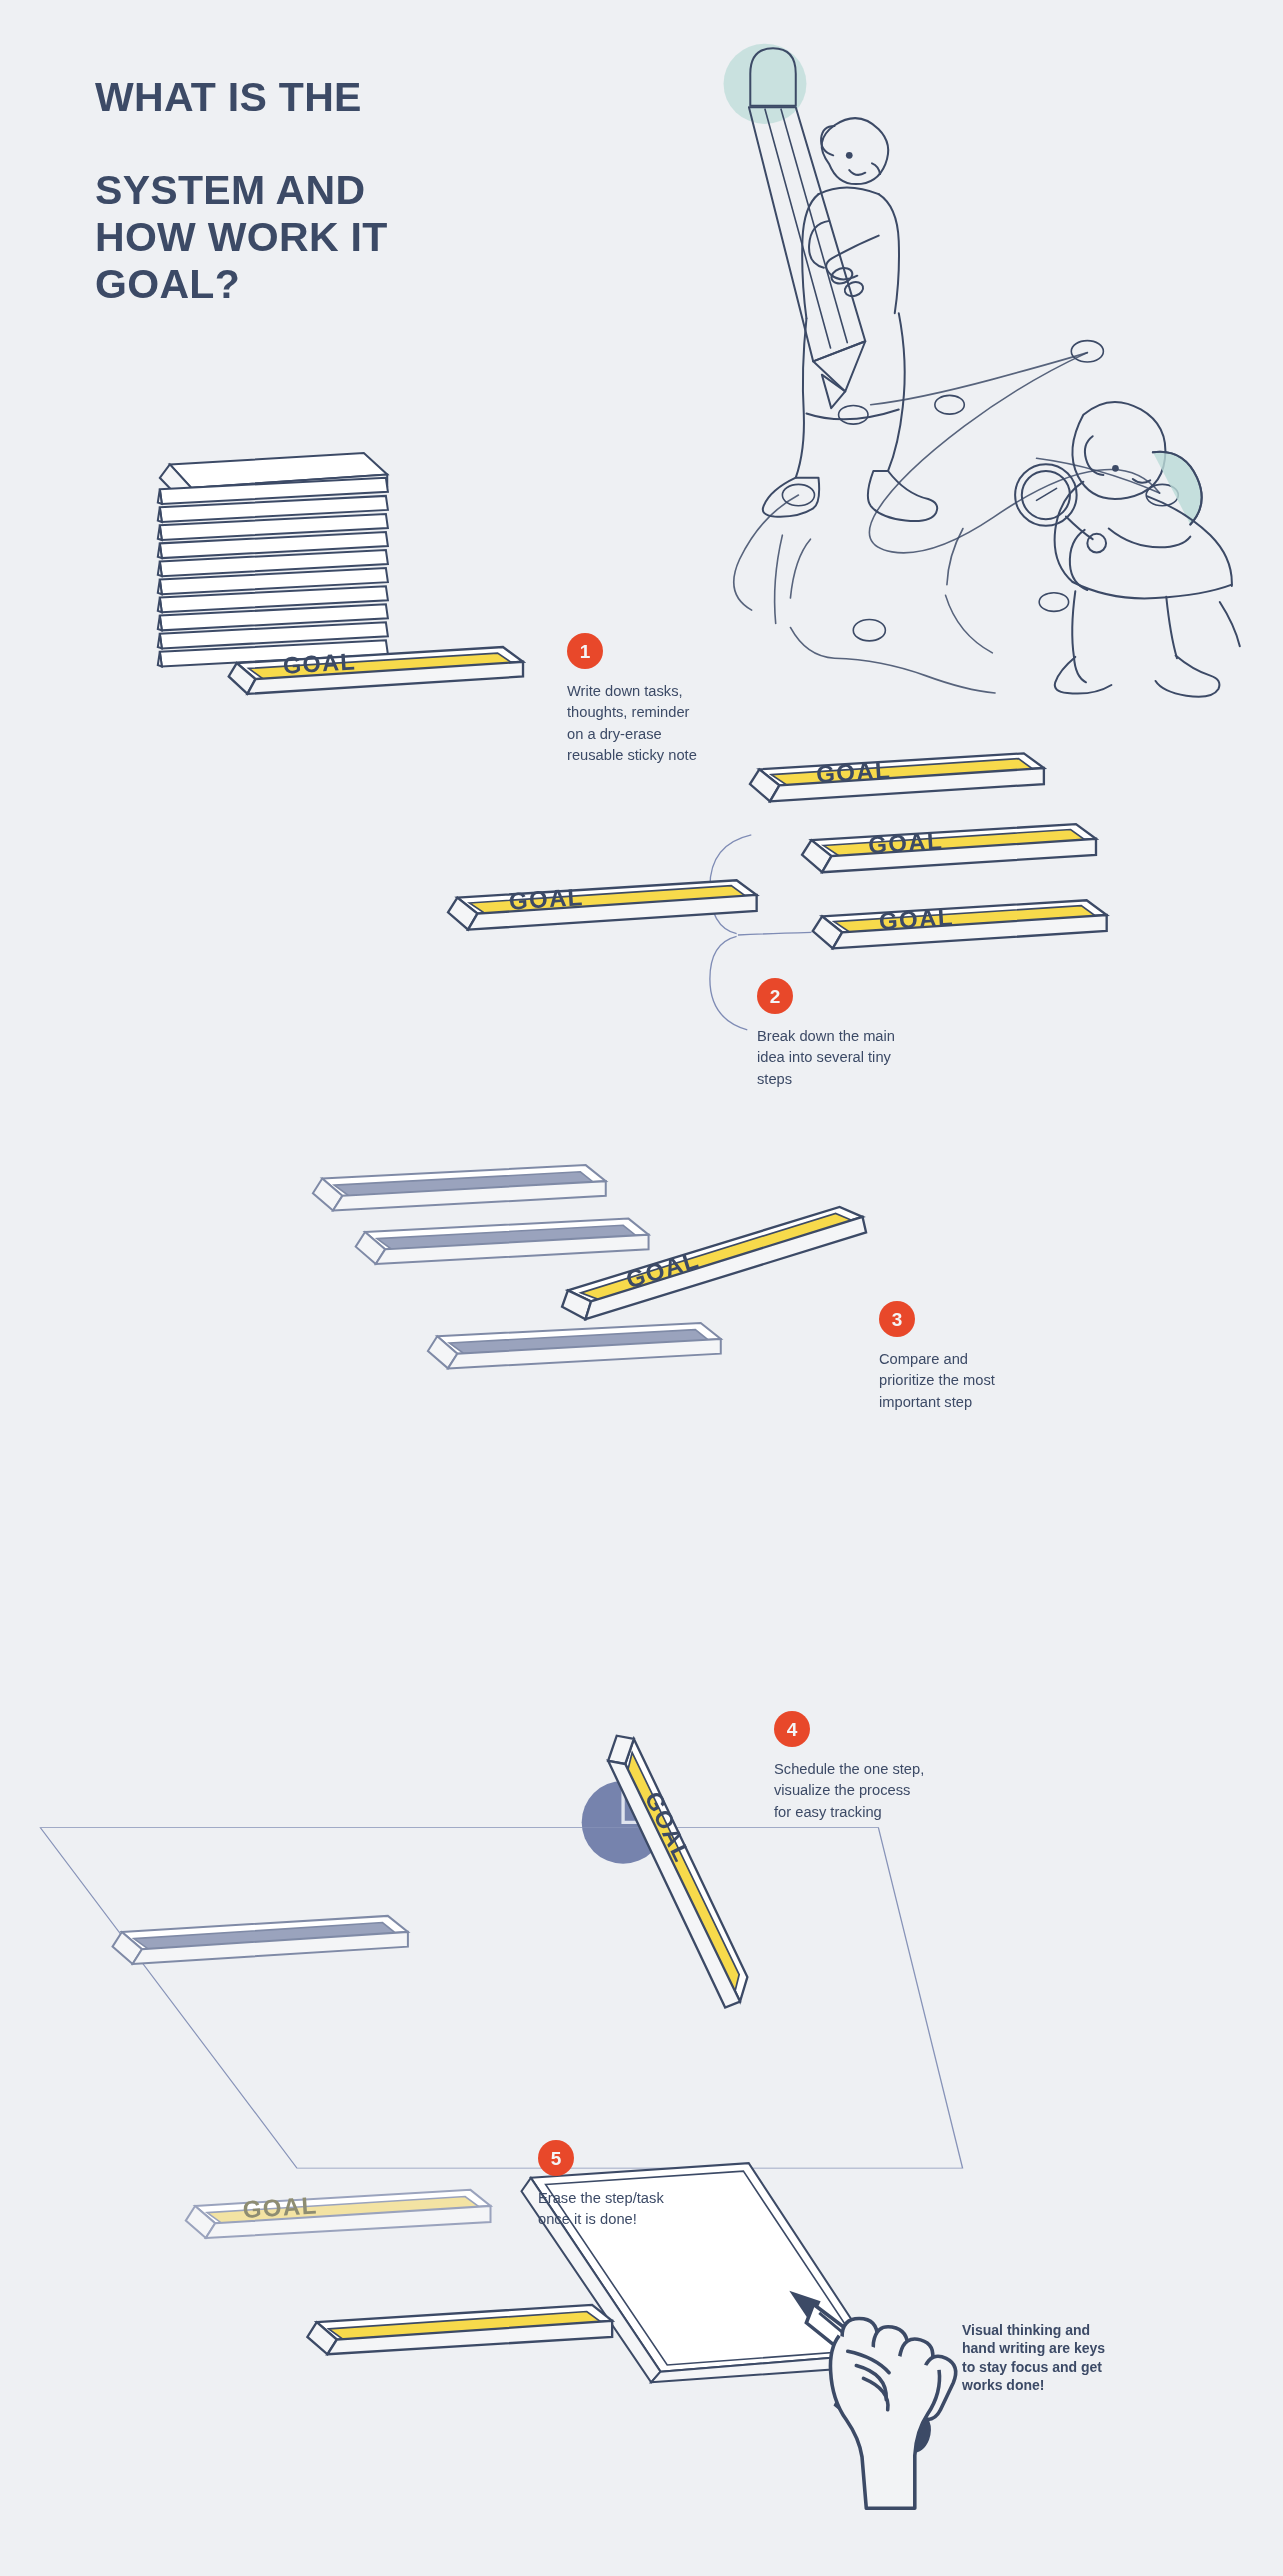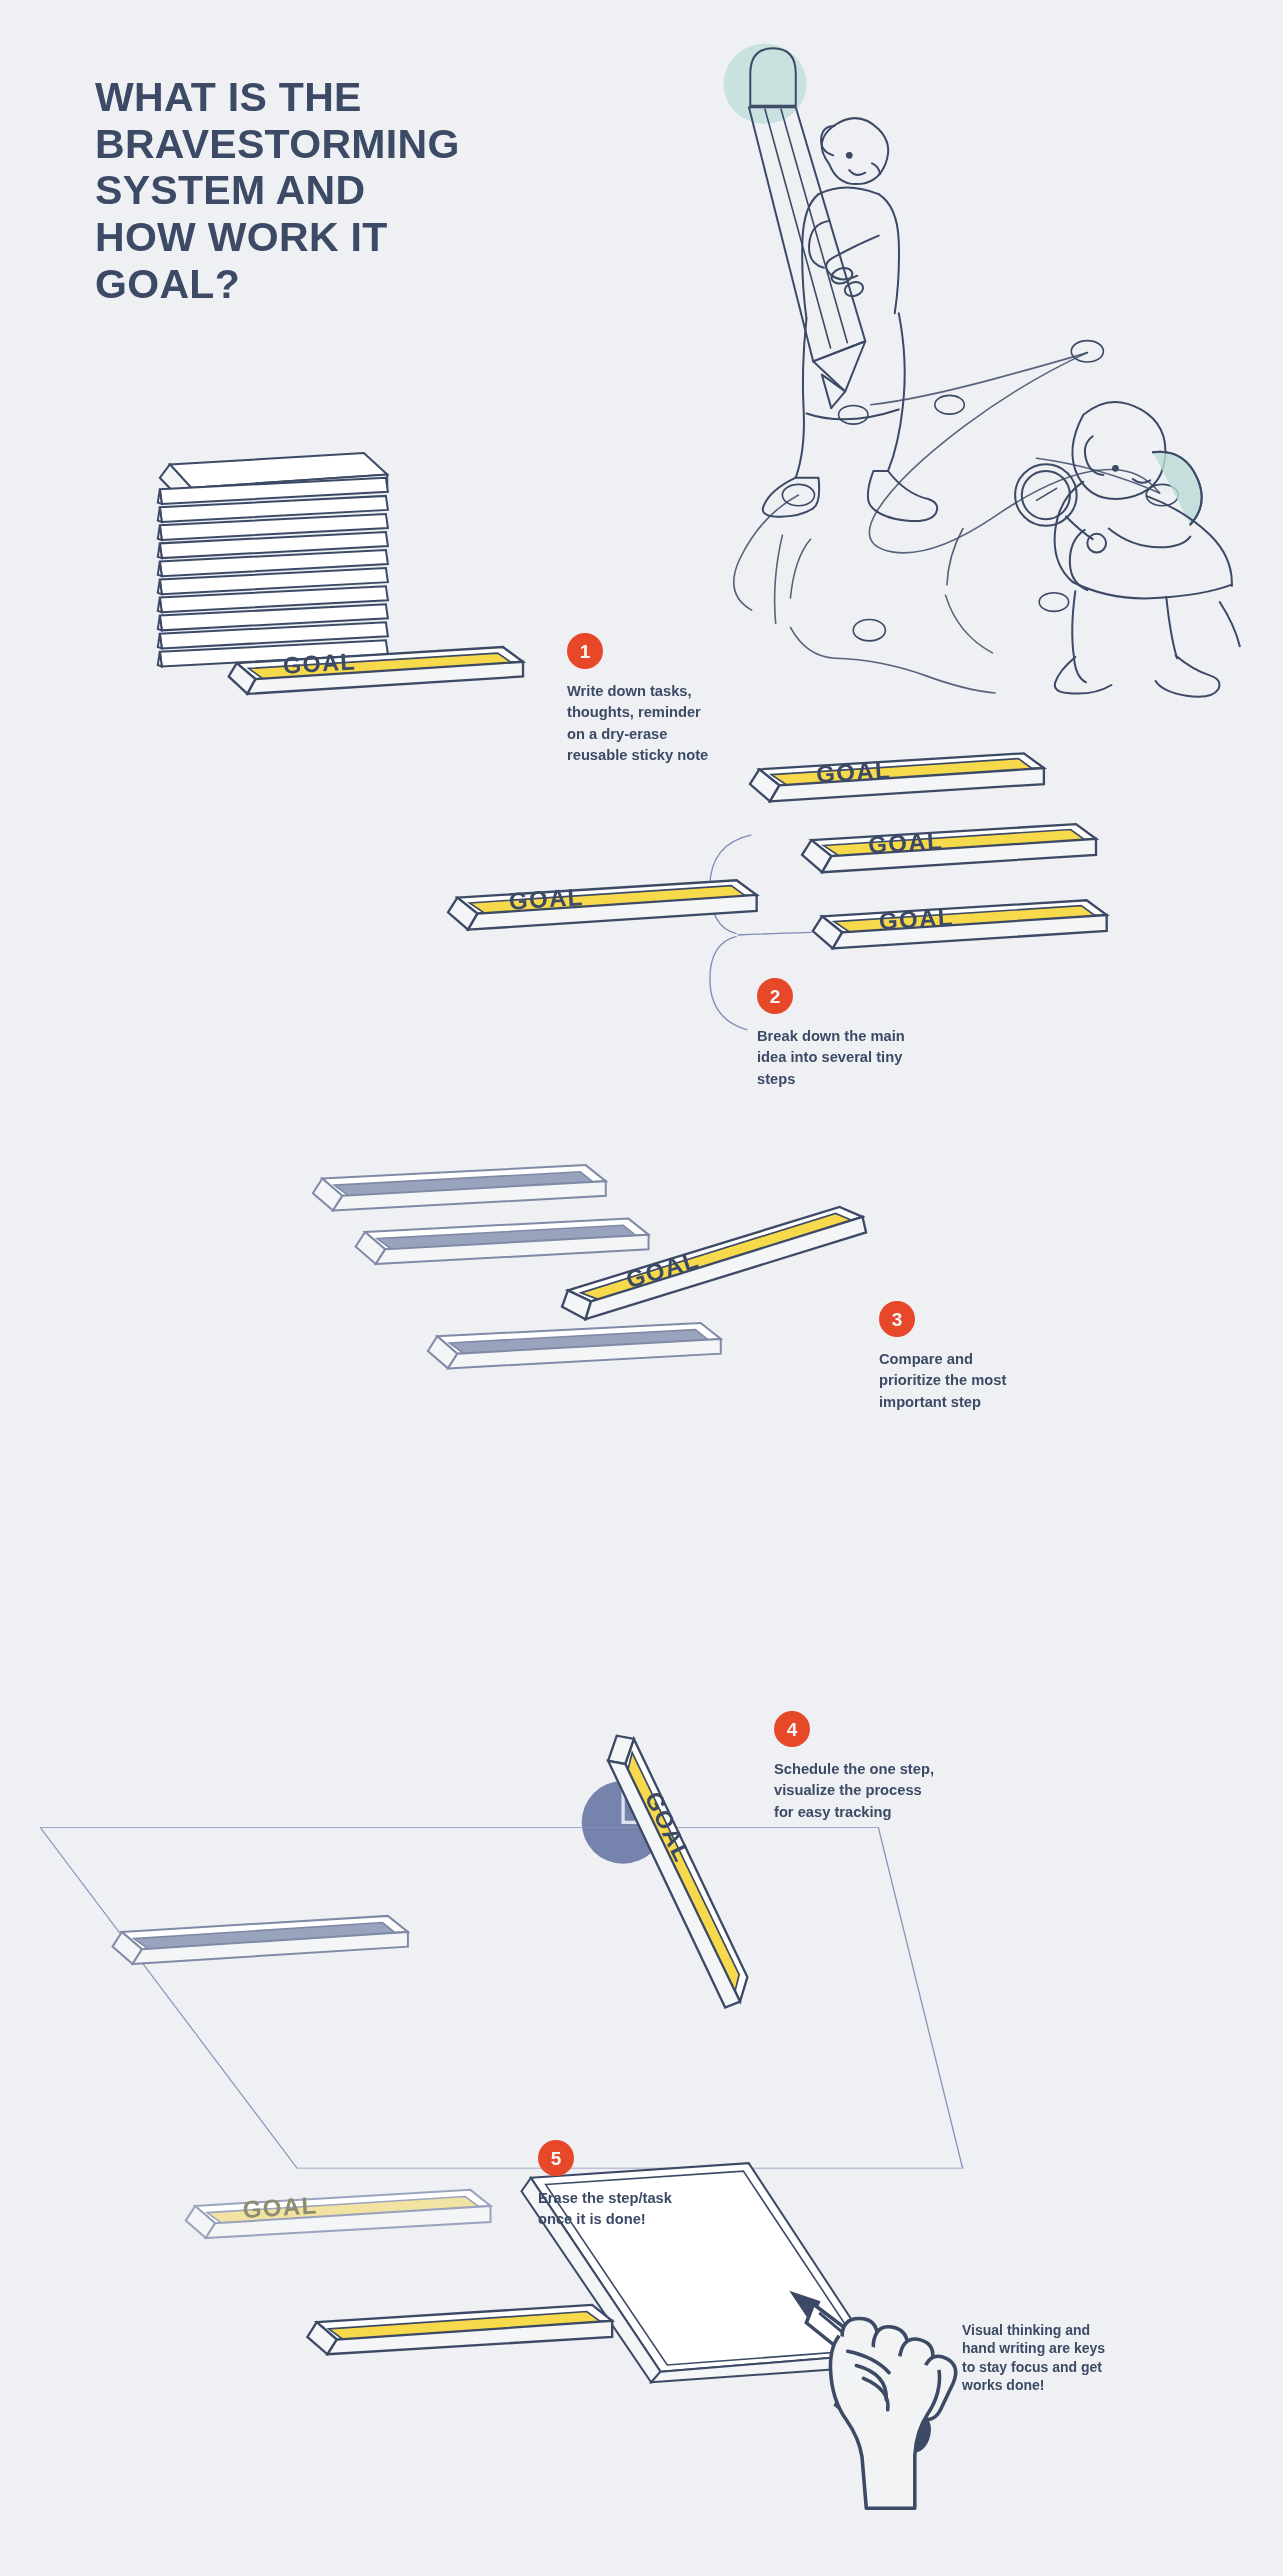--- a/index.html
+++ b/index.html
@@ -36,21 +36,21 @@
     background: #e8482a;
     color: #f4f4f6;
     font-size: 19px; font-weight: 700;
     display: flex; align-items: center; justify-content: center;
     line-height: 1;
   }
   .caption {
     margin-top: 12px;
     color: #3c4a66;
     font-size: 14.7px;
-    font-weight: 700;
+    font-weight: 400;
     line-height: 1.45;
     width: 201px;
     white-space: pre-line;
   }
 
   
   .footer-text {
     position: absolute;
     left: 946px;
     top: 2321px;
@@ -82,21 +82,21 @@
   .thread { fill: none; stroke: #7f8cb5; stroke-width: 2; }
   .plane  { fill: none; stroke: #8793b8; stroke-width: 2; }
 </style>
 </head>
 <body>
 
 <div id="page">
 
   <h1 class="title">
     <span>WHAT IS THE</span><br>
-    <span class="strong">BRAVESTORMING</span><br>
+    <br>
     <span class="strong">SYSTEM</span><span> AND</span><br>
     <span>HOW WORK IT</span><br>
     <span>GOAL?</span>
   </h1>
 
   <svg class="layer" width="1284" height="736" viewBox="0 0 1920 1100" aria-hidden="true">
 
     <ellipse cx="1120" cy="125" rx="62" ry="60" fill="#bcdcd8" opacity="0.75"></ellipse>
 
     <g>

